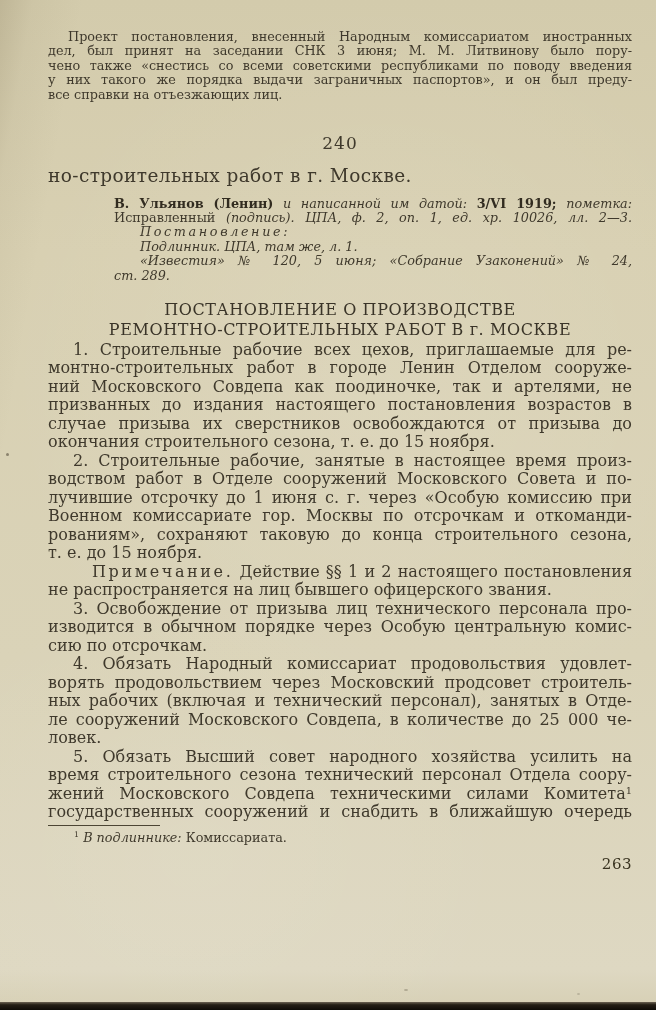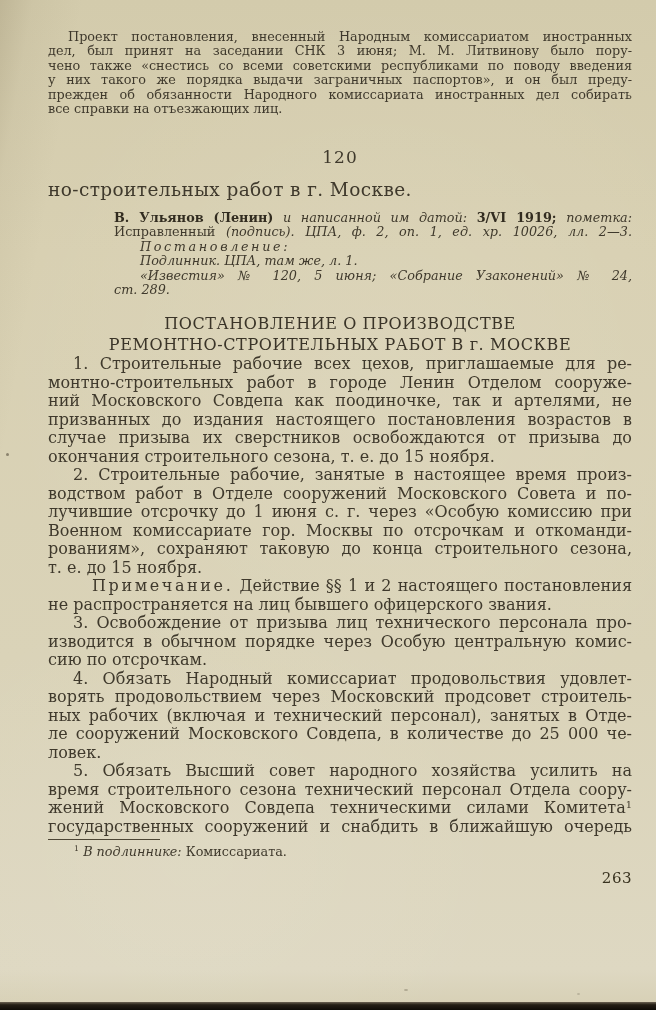--- a/index.html
+++ b/index.html
@@ -100,25 +100,24 @@
 <body>
 
 <div class="page">
   <div class="content">
 
     <div class="intro">
         <div class="tl j ind1"><span class="s-r">Проект постановления, внесенный Народным комиссариатом иностранных</span></div>
         <div class="tl j"><span class="s-r">дел, был принят на заседании СНК 3 июня; М. М. Литвинову было пору-</span></div>
         <div class="tl j"><span class="s-r">чено также «снестись со всеми советскими республиками по поводу введения</span></div>
         <div class="tl j"><span class="s-r">у них такого же порядка выдачи заграничных паспортов», и он был преду-</span></div>
-        <div class="tl j"><span class="s-r">прежден об обязанности Народного комиссариата иностранных дел собирать</span></div>
         <div class="tl"><span class="s-r">все справки на отъезжающих лиц.</span></div>
       </div>
 
-    <div class="docnum">120</div>
+    <div class="docnum">240</div>
 
     <div class="heading">
         <div class="tl"><span class="s-r">но-строительных работ в г. Москве.</span></div>
       </div>
 
     <div class="source">
         <div class="tl j"><span class="s-b">В. Ульянов (Ленин)</span><span class="s-i"> и написанной им датой: </span><span class="s-b">3/VI 1919;</span><span class="s-i"> пометка:</span></div>
         <div class="tl j"><span class="s-r">Исправленный </span><span class="s-i">(подпись). ЦПА, ф. 2, оп. 1, ед. хр. 10026, лл. 2—3.</span></div>
         <div class="tl ind2"><span class="s-isp">Постановление:</span></div>
         <div class="tl ind2"><span class="s-i">Подлинник. ЦПА, там же, л. 1.</span></div>

